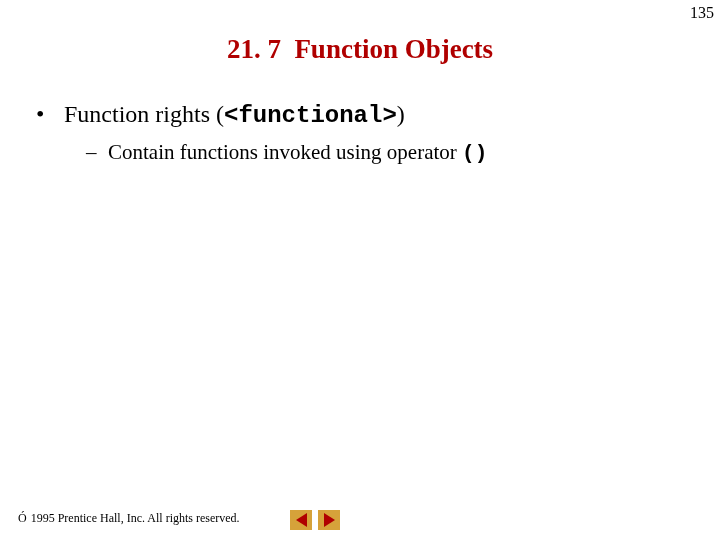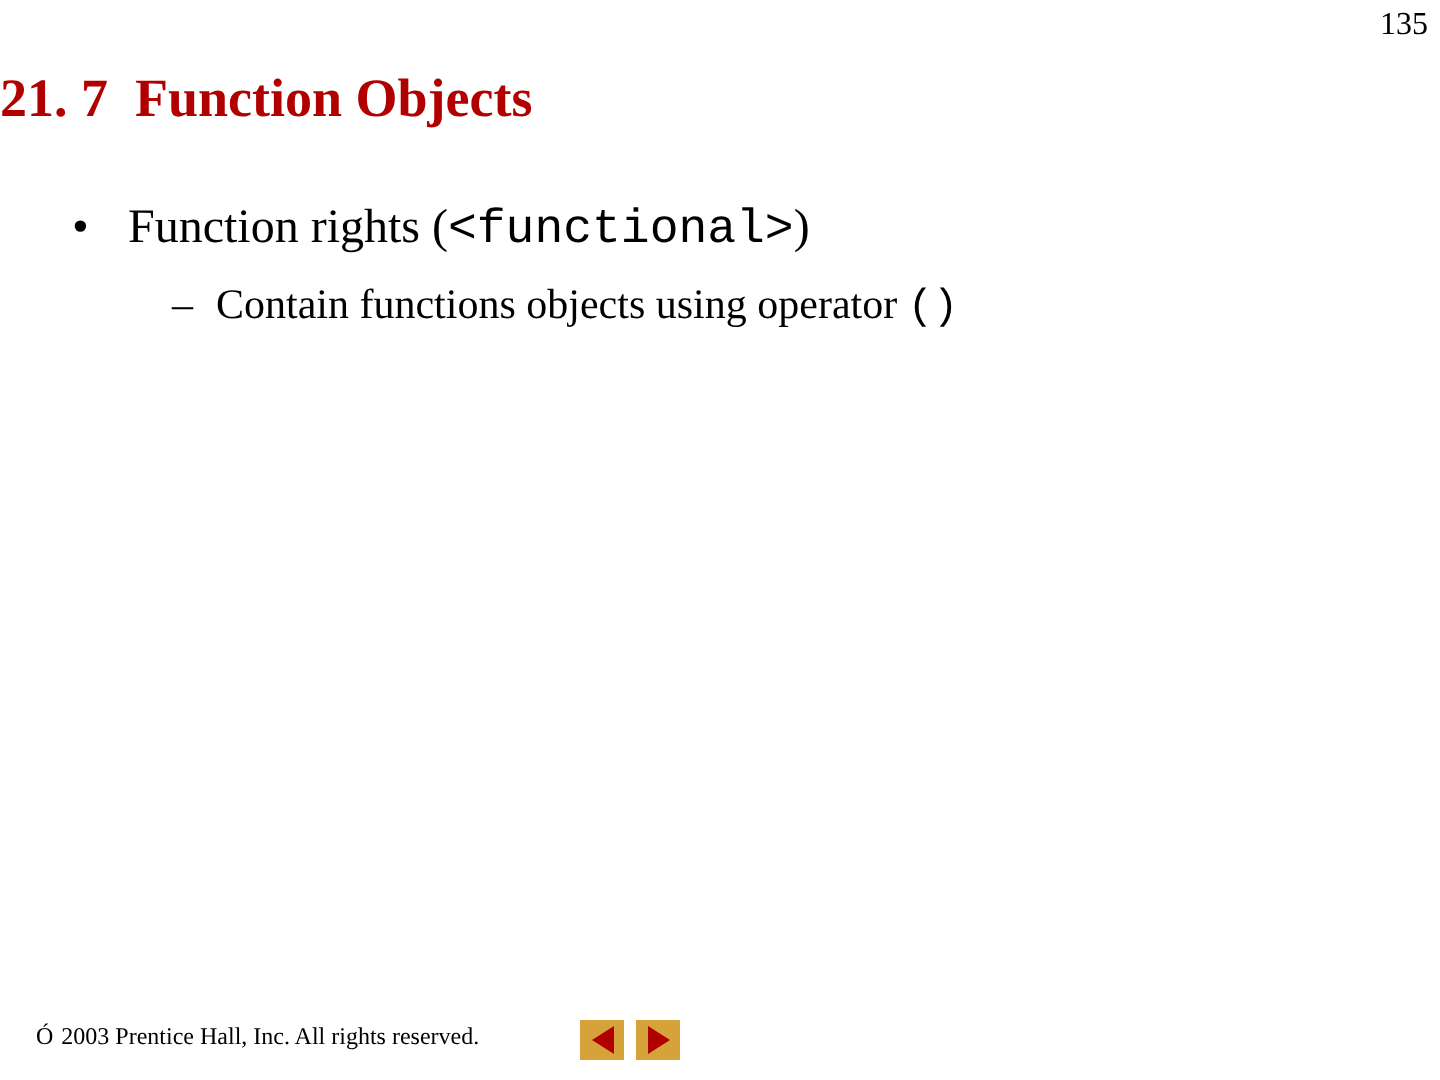--- a/index.html
+++ b/index.html
@@ -13,21 +13,21 @@
     position: relative;
     overflow: hidden;
   }
   .page-number {
     position: absolute;
     top: 4px;
     right: 6px;
     font-size: 16px;
   }
   .heading {
-    text-align: left;
+    text-align: center;
     font-size: 27px;
     font-weight: bold;
     color: #b00000;
     margin-top: 34px;
   }
   .content {
     margin-top: 34px;
     padding-left: 36px;
     padding-right: 20px;
     font-size: 24px;
@@ -38,21 +38,21 @@
     align-items: baseline;
   }
   .bullet-dot {
     width: 28px;
     flex: 0 0 28px;
     text-align: left;
     font-size: 24px;
   }
   .mono {
     font-family: "Courier New", Courier, monospace;
-    font-weight: normal;
+    font-weight: bold;
   }
   .sub-row {
     display: flex;
     align-items: baseline;
     margin-top: 8px;
     padding-left: 50px;
     font-size: 21px;
   }
   .sub-dash {
     width: 22px;
@@ -114,29 +114,29 @@
 <div class="content">
   <div class="bullet-row">
     <div class="bullet-dot">•</div>
     <div>
       <span>Function rights (</span><span class="mono">&lt;functional&gt;</span><span>)</span>
     </div>
   </div>
   <div class="sub-row">
     <div class="sub-dash">–</div>
     <div>
-      <span>Contain functions objects using operator </span><span class="mono">()</span>
+      <span>Contain functions invoked using operator </span><span class="mono">()</span>
     </div>
   </div>
 </div>
 
 <div class="footer">
   <div class="copyright">
     <span>Ó</span>
-    <span>2003 Prentice Hall, Inc. All rights reserved.</span>
+    <span>1995 Prentice Hall, Inc. All rights reserved.</span>
   </div>
 </div>
 
 <div class="nav-arrows">
   <div class="arrow-btn">
     <div class="tri-left"></div>
   </div>
   <div class="arrow-btn">
     <div class="tri-right"></div>
   </div>

